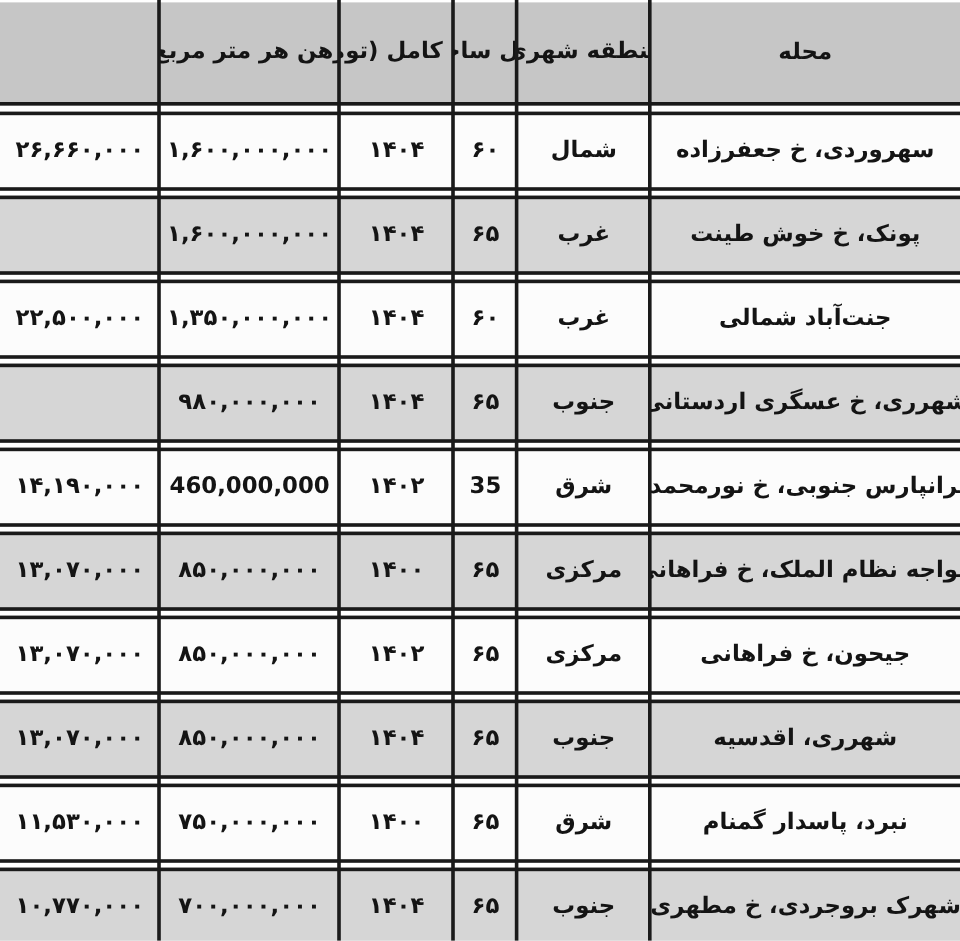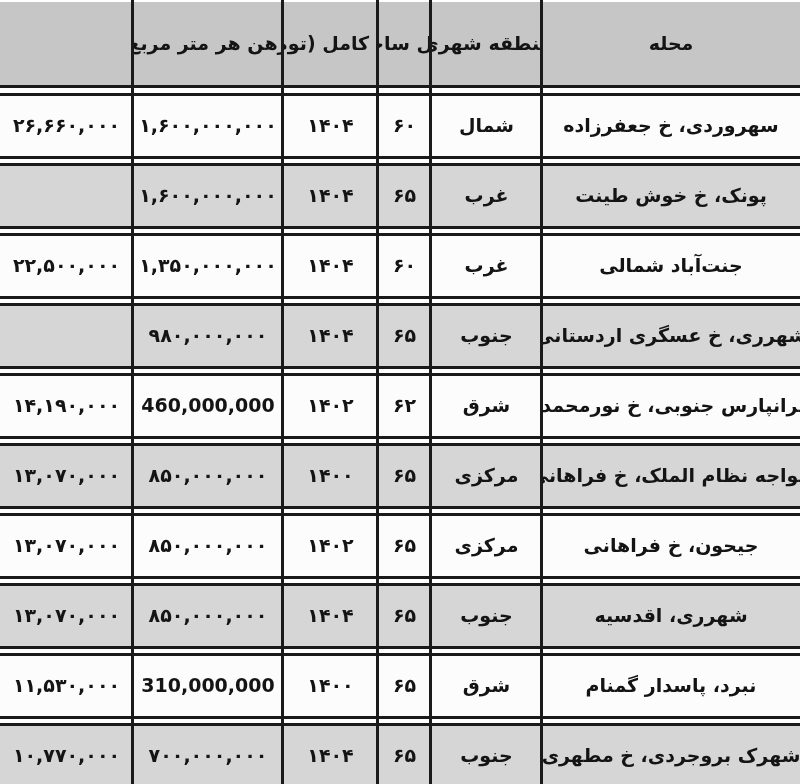--- a/index.html
+++ b/index.html
@@ -102,21 +102,21 @@
       <div class="row gray">
         <div class="cell">شهرری، خ عسگری اردستانی</div>
         <div class="cell">جنوب</div>
         <div class="cell">۶۵</div>
         <div class="cell">۱۴۰۴</div>
         <div class="cell">۹۸۰,۰۰۰,۰۰۰</div>
       </div>
       <div class="row white">
         <div class="cell">تهرانپارس جنوبی، خ نورمحمدی</div>
         <div class="cell">شرق</div>
-        <div class="cell">۶۲</div>
+        <div class="cell">35</div>
         <div class="cell">۱۴۰۲</div>
         <div class="cell">460,000,000</div>
         <div class="cell">۱۴,۱۹۰,۰۰۰</div>
       </div>
       <div class="row gray">
         <div class="cell">خواجه نظام الملک، خ فراهانی</div>
         <div class="cell">مرکزی</div>
         <div class="cell">۶۵</div>
         <div class="cell">۱۴۰۰</div>
         <div class="cell">۸۵۰,۰۰۰,۰۰۰</div>
@@ -136,21 +136,21 @@
         <div class="cell">۶۵</div>
         <div class="cell">۱۴۰۴</div>
         <div class="cell">۸۵۰,۰۰۰,۰۰۰</div>
         <div class="cell">۱۳,۰۷۰,۰۰۰</div>
       </div>
       <div class="row white">
         <div class="cell">نبرد، پاسدار گمنام</div>
         <div class="cell">شرق</div>
         <div class="cell">۶۵</div>
         <div class="cell">۱۴۰۰</div>
-        <div class="cell">310,000,000</div>
+        <div class="cell">۷۵۰,۰۰۰,۰۰۰</div>
         <div class="cell">۱۱,۵۳۰,۰۰۰</div>
       </div>
       <div class="row gray">
         <div class="cell">شهرک بروجردی، خ مطهری</div>
         <div class="cell">جنوب</div>
         <div class="cell">۶۵</div>
         <div class="cell">۱۴۰۴</div>
         <div class="cell">۷۰۰,۰۰۰,۰۰۰</div>
         <div class="cell">۱۰,۷۷۰,۰۰۰</div>
       </div>

